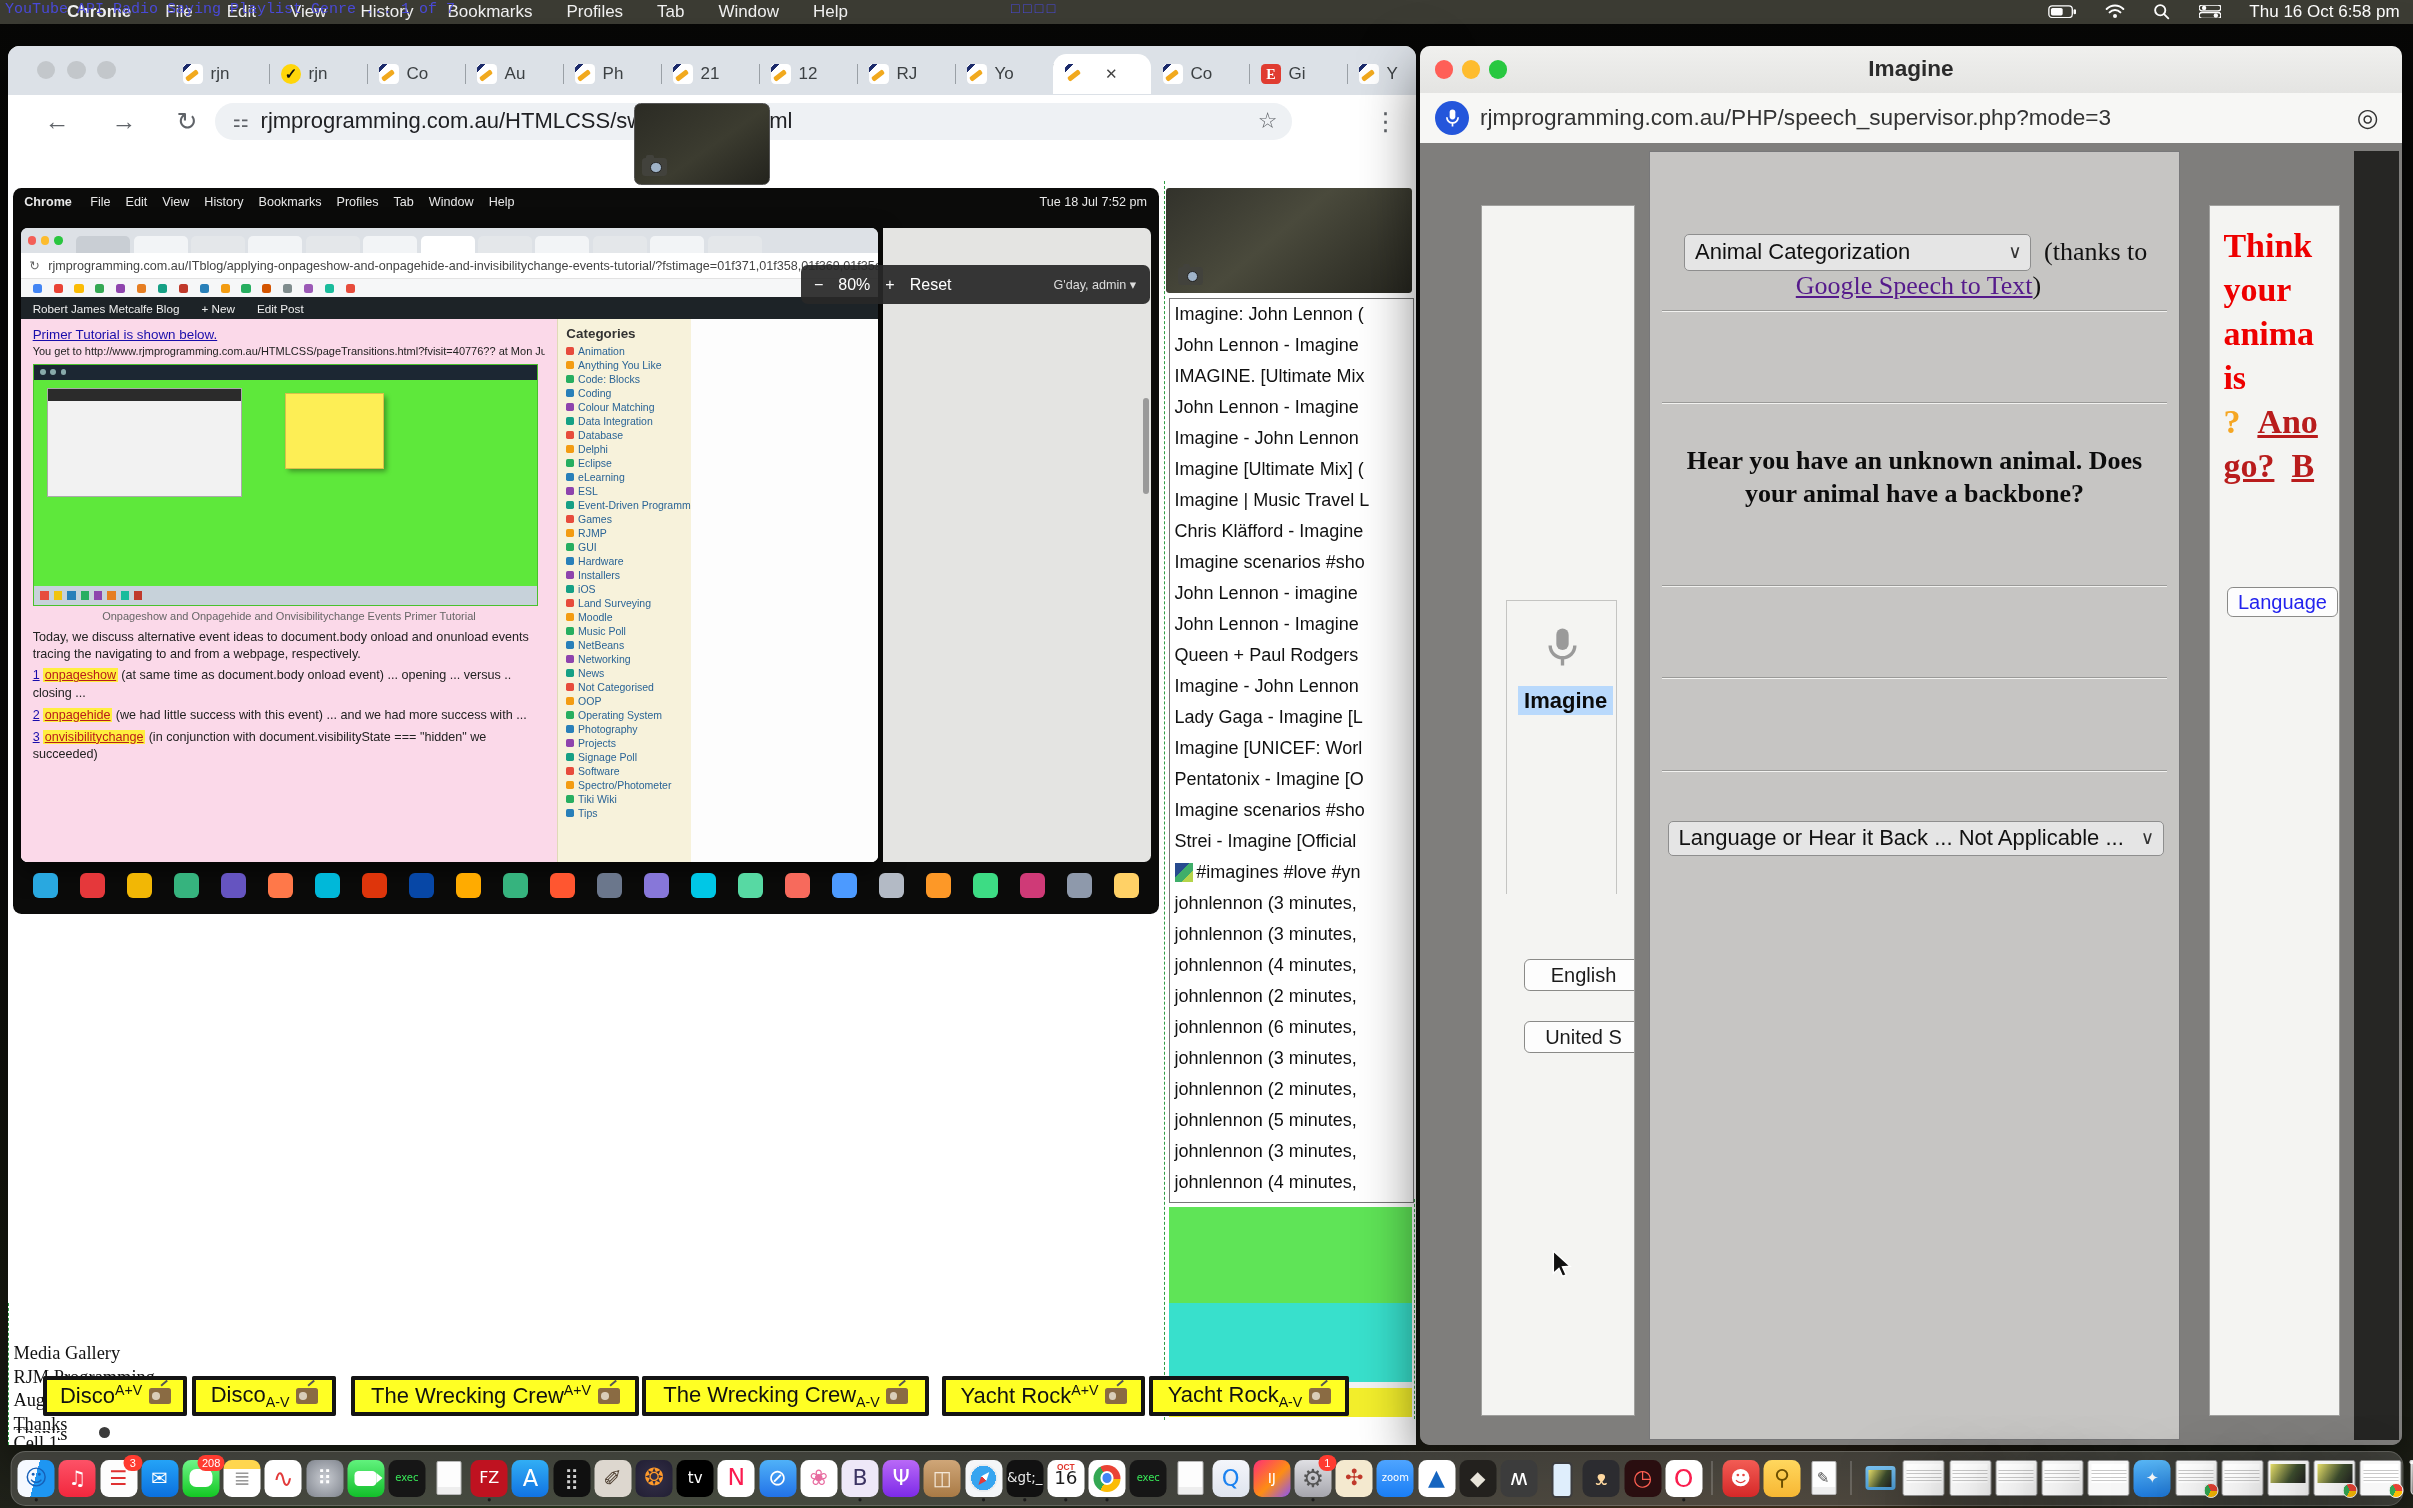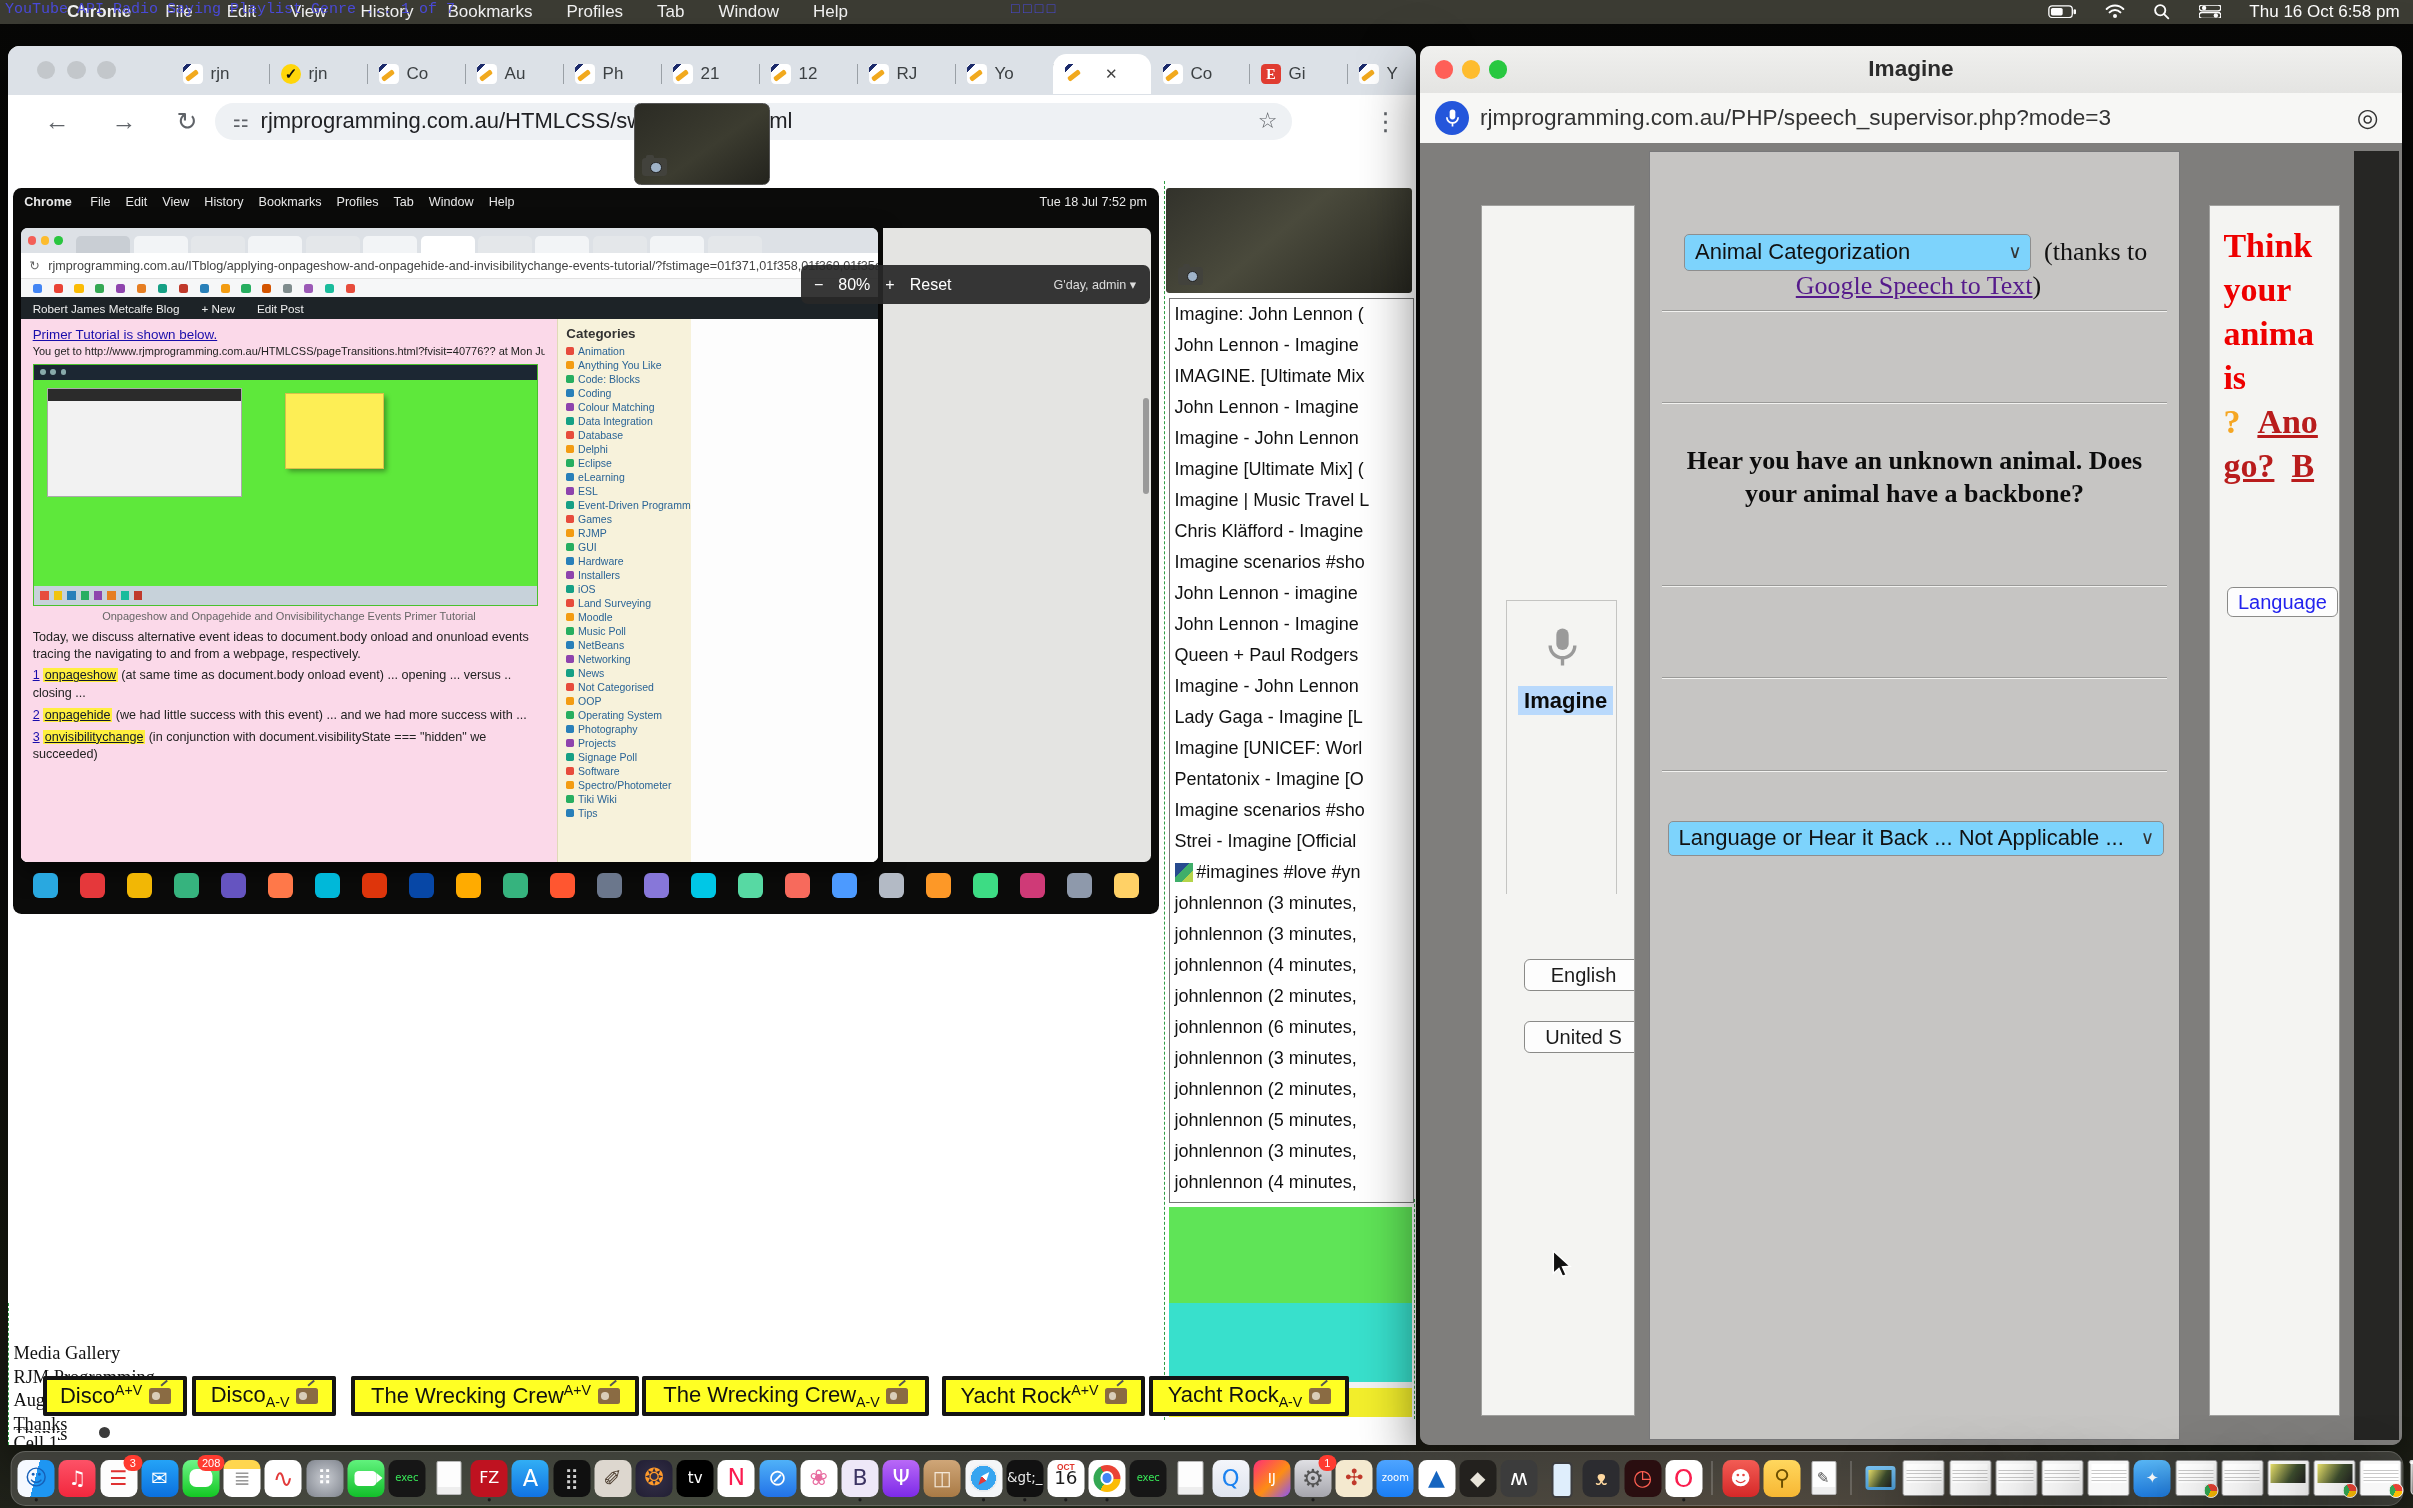--- a/index.html
+++ b/index.html
@@ -80,21 +80,21 @@
   #green-top i{width:5.9px;height:5.9px;border-radius:50%;background:#8aa;display:block;}
   #miniwin{position:absolute;left:13.4px;top:23.5px;width:193px;height:107px;background:#f2f2f2;border:0.8px solid #aaa;}
   #miniwin::before{content:"";position:absolute;left:0;top:0;right:0;height:11.7px;background:#2b2b2b;}
   #sticky-note{position:absolute;left:251px;top:28.5px;width:97px;height:74px;background:#fdee55;border:0.8px solid #d8c04a;box-shadow:2.5px 2.5px 5px rgba(0,0,0,.35);}
   #green-bottom{position:absolute;left:0;bottom:0;right:0;height:18.4px;background:#c7d2da;display:flex;align-items:center;gap:5px;padding-left:6.7px;}
   #green-bottom i{width:8.4px;height:8.4px;display:block;}
   #shot-caption{font-size:11px;color:#666;text-align:center;margin-top:4.2px;}
   .blog-para{font-size:12.6px;line-height:17px;margin-top:7.5px;}
   .blog-item{font-size:12.6px;line-height:17.6px;margin-top:4.2px;}
   .blog-item .num{color:#1a0dab;text-decoration:underline;margin-right:3.4px;}
-  .blog-item .hl{background:#ffef3e;color:#0f172a;text-decoration:underline;padding:0 1.7px;}
+  .blog-item .hl{background:#ffef3e;color:#b91c1c;text-decoration:underline;padding:0 1.7px;}
   #ns-cats{width:134px;box-sizing:border-box;background:#f7f2db;border-left:0.8px solid #e0d9b8;padding:6.7px 0 0 8.4px;overflow:hidden;}
   #cats-title{font-size:13.4px;font-weight:700;color:#333;margin-bottom:3.4px;}
   .cat-item{font-size:10.5px;line-height:14px;color:#2a6496;white-space:nowrap;overflow:hidden;display:flex;align-items:center;gap:4.2px;}
   .cat-item::before{content:"";width:7.5px;height:7.5px;flex:none;border-radius:1.7px;background:#888;}
   .cat-item:nth-child(6n+1)::before{background:#e74c3c;}
   .cat-item:nth-child(6n+2)::before{background:#f39c12;}
   .cat-item:nth-child(6n+3)::before{background:#27ae60;}
   .cat-item:nth-child(6n+4)::before{background:#2980b9;}
   .cat-item:nth-child(6n+5)::before{background:#8e44ad;}
   .cat-item:nth-child(6n+6)::before{background:#16a085;}
@@ -144,21 +144,21 @@
   #imp-left{left:61px;top:62px;width:154px;height:1211px;}
   .wsad-line{font-size:35px;color:#3f3f3f;line-height:55px;margin-left:15px;white-space:nowrap;}
   #imp-left .head{margin-top:6.7px;}
   #wsad-box{position:absolute;left:23.5px;top:394px;width:109px;height:293px;border:1.7px solid #c4c4c2;border-bottom:none;}
   #wsad-mic{position:absolute;left:37px;top:23.5px;}
   #wsad-sel{position:absolute;left:11.7px;top:85px;font-size:22px;font-weight:700;color:#0b0b0b;background:#b9d9fc;padding:1.7px 5.9px;}
   .im-btn{position:absolute;height:32px;background:#fdfdfd;border:1.7px solid #8a8a88;border-radius:5.9px;font-size:20px;color:#1b1b1b;display:flex;align-items:center;justify-content:center;box-sizing:border-box;}
   #btn-english{left:42px;top:753px;width:119px;}
   #btn-united{left:42px;top:815px;width:119px;}
   #imp-mid{left:229px;top:7.5px;width:531px;height:1289px;background:#c6c5c3;border-color:#78787a;}
-  .im-select{position:absolute;height:37px;background:#7dd3fc;border:1.7px solid #8e8e8e;border-radius:5px;box-sizing:border-box;font-size:22px;color:#111;display:flex;align-items:center;padding-left:10px;white-space:nowrap;overflow:hidden;}
+  .im-select{position:absolute;height:37px;background:#e5e5e5;border:1.7px solid #8e8e8e;border-radius:5px;box-sizing:border-box;font-size:22px;color:#111;display:flex;align-items:center;padding-left:10px;white-space:nowrap;overflow:hidden;}
   .im-select .chev{position:absolute;right:8.4px;color:#333;font-size:18.4px;}
   #sel-mode{left:34px;top:82px;width:347px;}
   #thanks-txt{position:absolute;left:394px;top:85px;font-family:"Liberation Serif",serif;font-size:26px;color:#111;}
   #gstt-line{position:absolute;left:4px;top:119px;width:100%;text-align:center;font-family:"Liberation Serif",serif;font-size:26px;color:#111;}
   #gstt-line a{color:#551a8b;text-decoration:underline;}
   .im-hr{position:absolute;left:11.7px;right:11.7px;height:0;border-top:1.7px solid #9a9a98;border-bottom:1.7px solid #f2f2f0;}
   #im-question{position:absolute;left:23.5px;right:23.5px;top:292px;text-align:center;font-family:"Liberation Serif",serif;font-weight:700;font-size:26px;line-height:33px;color:#0c0c0c;}
   #sel-lang{left:17.6px;top:669px;width:496px;height:35px;}
   #imp-right{left:789px;top:62px;width:131px;height:1211px;}
   .think-line{margin-left:13.4px;font-family:"Liberation Serif",serif;font-weight:700;font-size:34px;line-height:44px;color:#ee0000;white-space:nowrap;}

